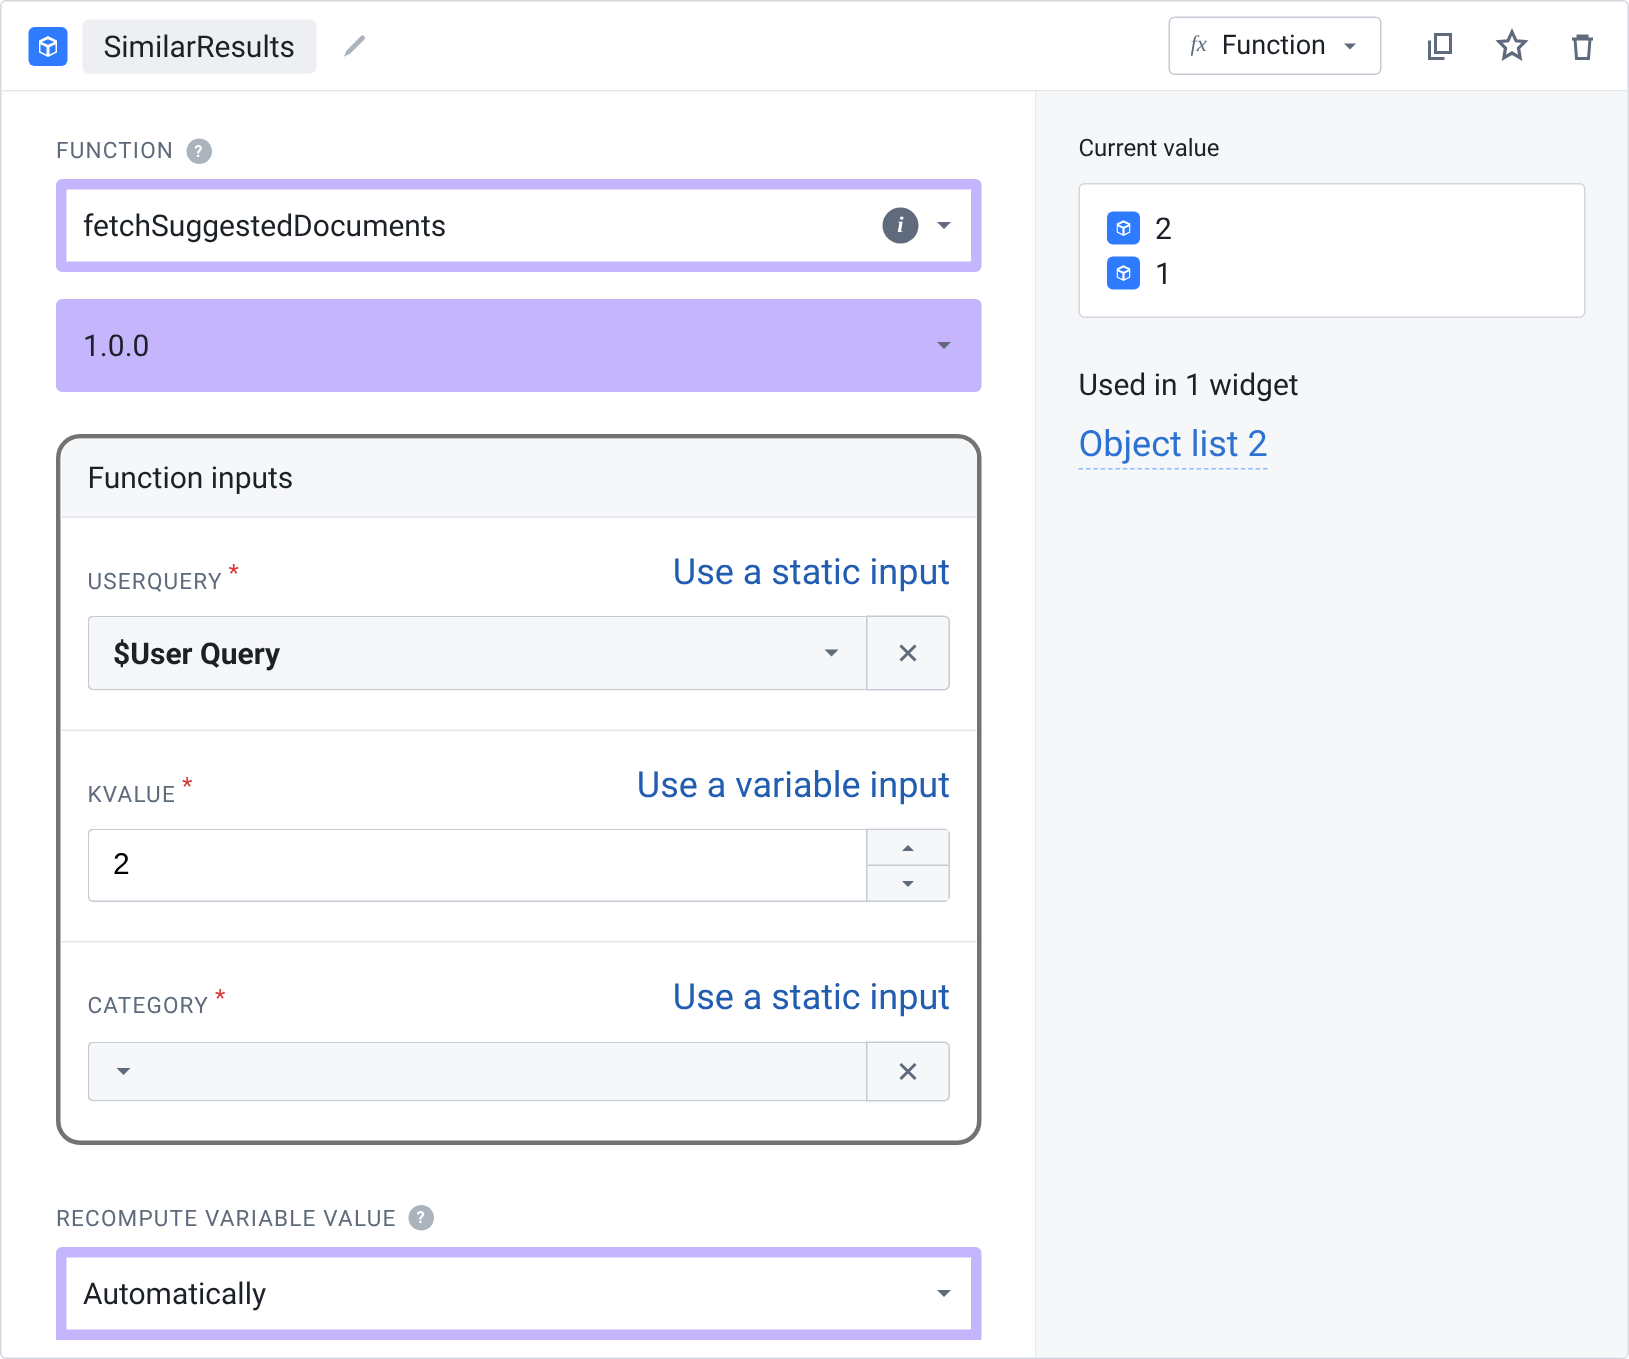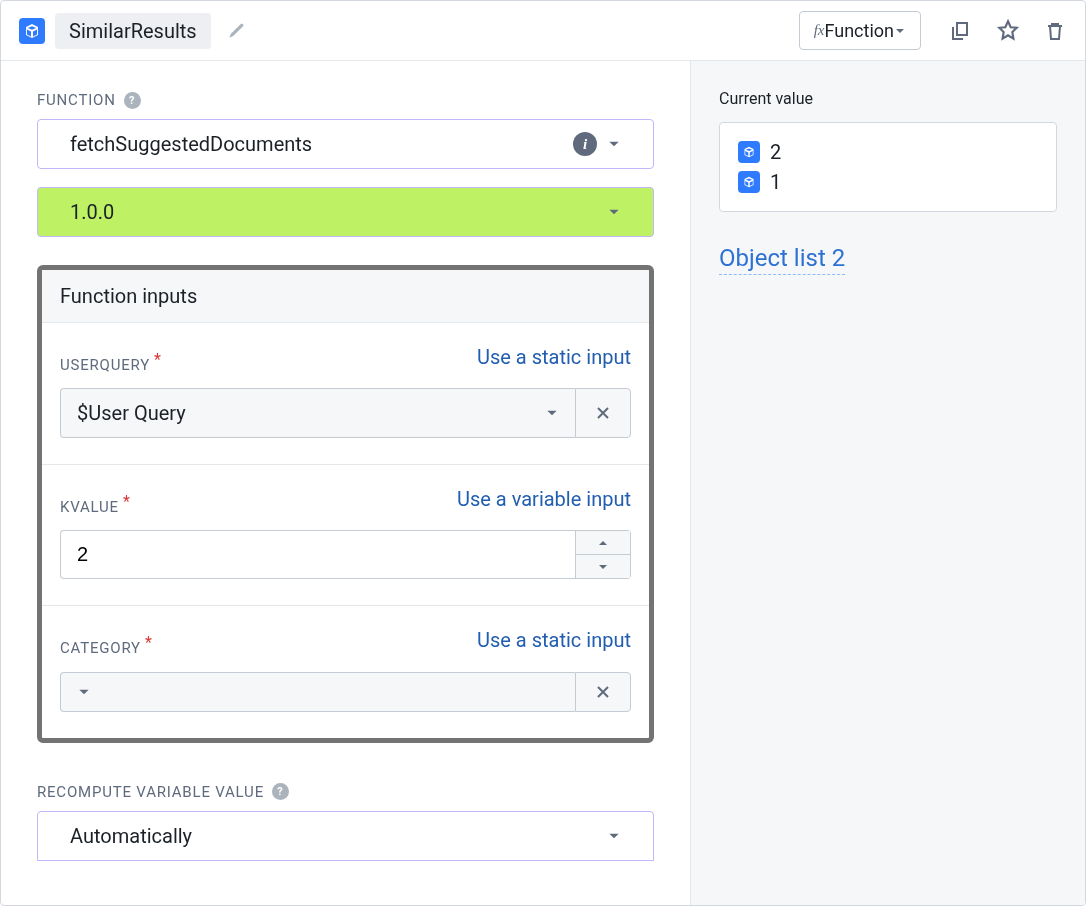--- a/index.html
+++ b/index.html
@@ -44,20 +44,21 @@
   cursor: pointer;
   padding: 4px 6px;
 }
 .spacer { flex: 1; }
 .fx-select {
   border: 1px solid #c5cbd3;
   border-radius: 4px;
   padding: 8px 14px;
   display: flex;
   align-items: center;
+  gap: 10px;
   cursor: pointer;
   font-size: 18px;
 }
 .fx-label { font-style: italic; color: #5f6b7c; font-size: 15px; font-family: Georgia, serif; }
 .header-actions { display: flex; gap: 22px; margin-left: 18px; align-items: center; }
 .header-icon-btn {
   color: #5f6b7c;
   cursor: pointer;
   display: flex;
   align-items: center;
@@ -84,46 +85,46 @@
   color: #fff;
   font-size: 11px;
   display: inline-flex;
   align-items: center;
   justify-content: center;
   font-weight: bold;
 }
 
 .select {
   width: 100%;
-  border: 1px solid #c4b5fd;
-  border-radius: 4px;
-  padding: 12px 32px;
+  border: 7px solid #c4b5fd;
+  border-radius: 4px;
+  padding: 12px 11px;
   font-size: 20px;
   display: flex;
   align-items: center;
   background: #fff;
   cursor: pointer;
 }
 .select .text { flex: 1; }
 .select .chev { color: #5f6b7c; }
-.select.gray { background: #bef264; }
+.select.gray { background: #c4b5fd; }
 
 .info-circle {
   width: 24px; height: 24px; border-radius: 50%;
   background: #5f6b7c; color: #fff;
   display: flex; align-items: center; justify-content: center;
   font-family: Georgia, serif; font-style: italic; font-weight: bold;
   font-size: 15px; margin-right: 10px;
 }
 
 .gap { height: 18px; }
 
 .inputs-card {
-  border: 5px solid #737373;
-  border-radius: 6px;
+  border: 3px solid #737373;
+  border-radius: 16px;
   overflow: hidden;
 }
 .inputs-header {
   background: #f6f7f9;
   border-bottom: 1px solid #e5e8eb;
   padding: 14px 18px;
   font-size: 20px;
 }
 .input-block {
   padding: 22px 18px 26px 18px;
@@ -141,39 +142,40 @@
   letter-spacing: 0.8px;
   color: #5f6b7c;
   text-transform: uppercase;
   position: relative;
   line-height: 1.2;
   padding-top: 10px;
 }
 .req { color: #db3737; font-size: 16px; margin-left: 4px; position: relative; top: -5px; }
 .link-action {
   color: #215db0;
-  font-size: 20px;
+  font-size: 24px;
   cursor: pointer;
 }
 
 .combined {
   display: flex;
   width: 100%;
 }
 .combined .sel-part {
   flex: 1;
   border: 1px solid #c5cbd3;
   border-right: none;
   border-radius: 4px 0 0 4px;
   background: #f6f7f9;
   padding: 12px 16px;
   display: flex;
   align-items: center;
   cursor: pointer;
   font-size: 20px;
+  font-weight: bold;
 }
 .combined .sel-part .text { flex: 1; }
 .combined .clear-part {
   width: 56px;
   border: 1px solid #c5cbd3;
   border-radius: 0 4px 4px 0;
   background: #f6f7f9;
   display: flex;
   align-items: center;
   justify-content: center;
@@ -417,16 +419,17 @@
         <div class="value-row">
           <div class="mini-cube">
             <svg width="12" height="12" viewBox="0 0 16 16">
                 <path fill="#fff" d="M8 1l6 3v8l-6 3-6-3V4l6-3zm0 2.2L3.8 5 8 6.8 12.2 5 8 3.2zM3 6.5v4.9l4 2V8.5L3 6.5zm10 0l-4 2v4.9l4-2V6.5z"></path>
               </svg>
           </div>
           <span>1</span>
         </div>
       </div>
 
+      <div class="used-text">Used in 1 widget</div>
       <span class="widget-link">Object list 2</span>
     </div>
   </div>
 </div>
 
 </body></html>

